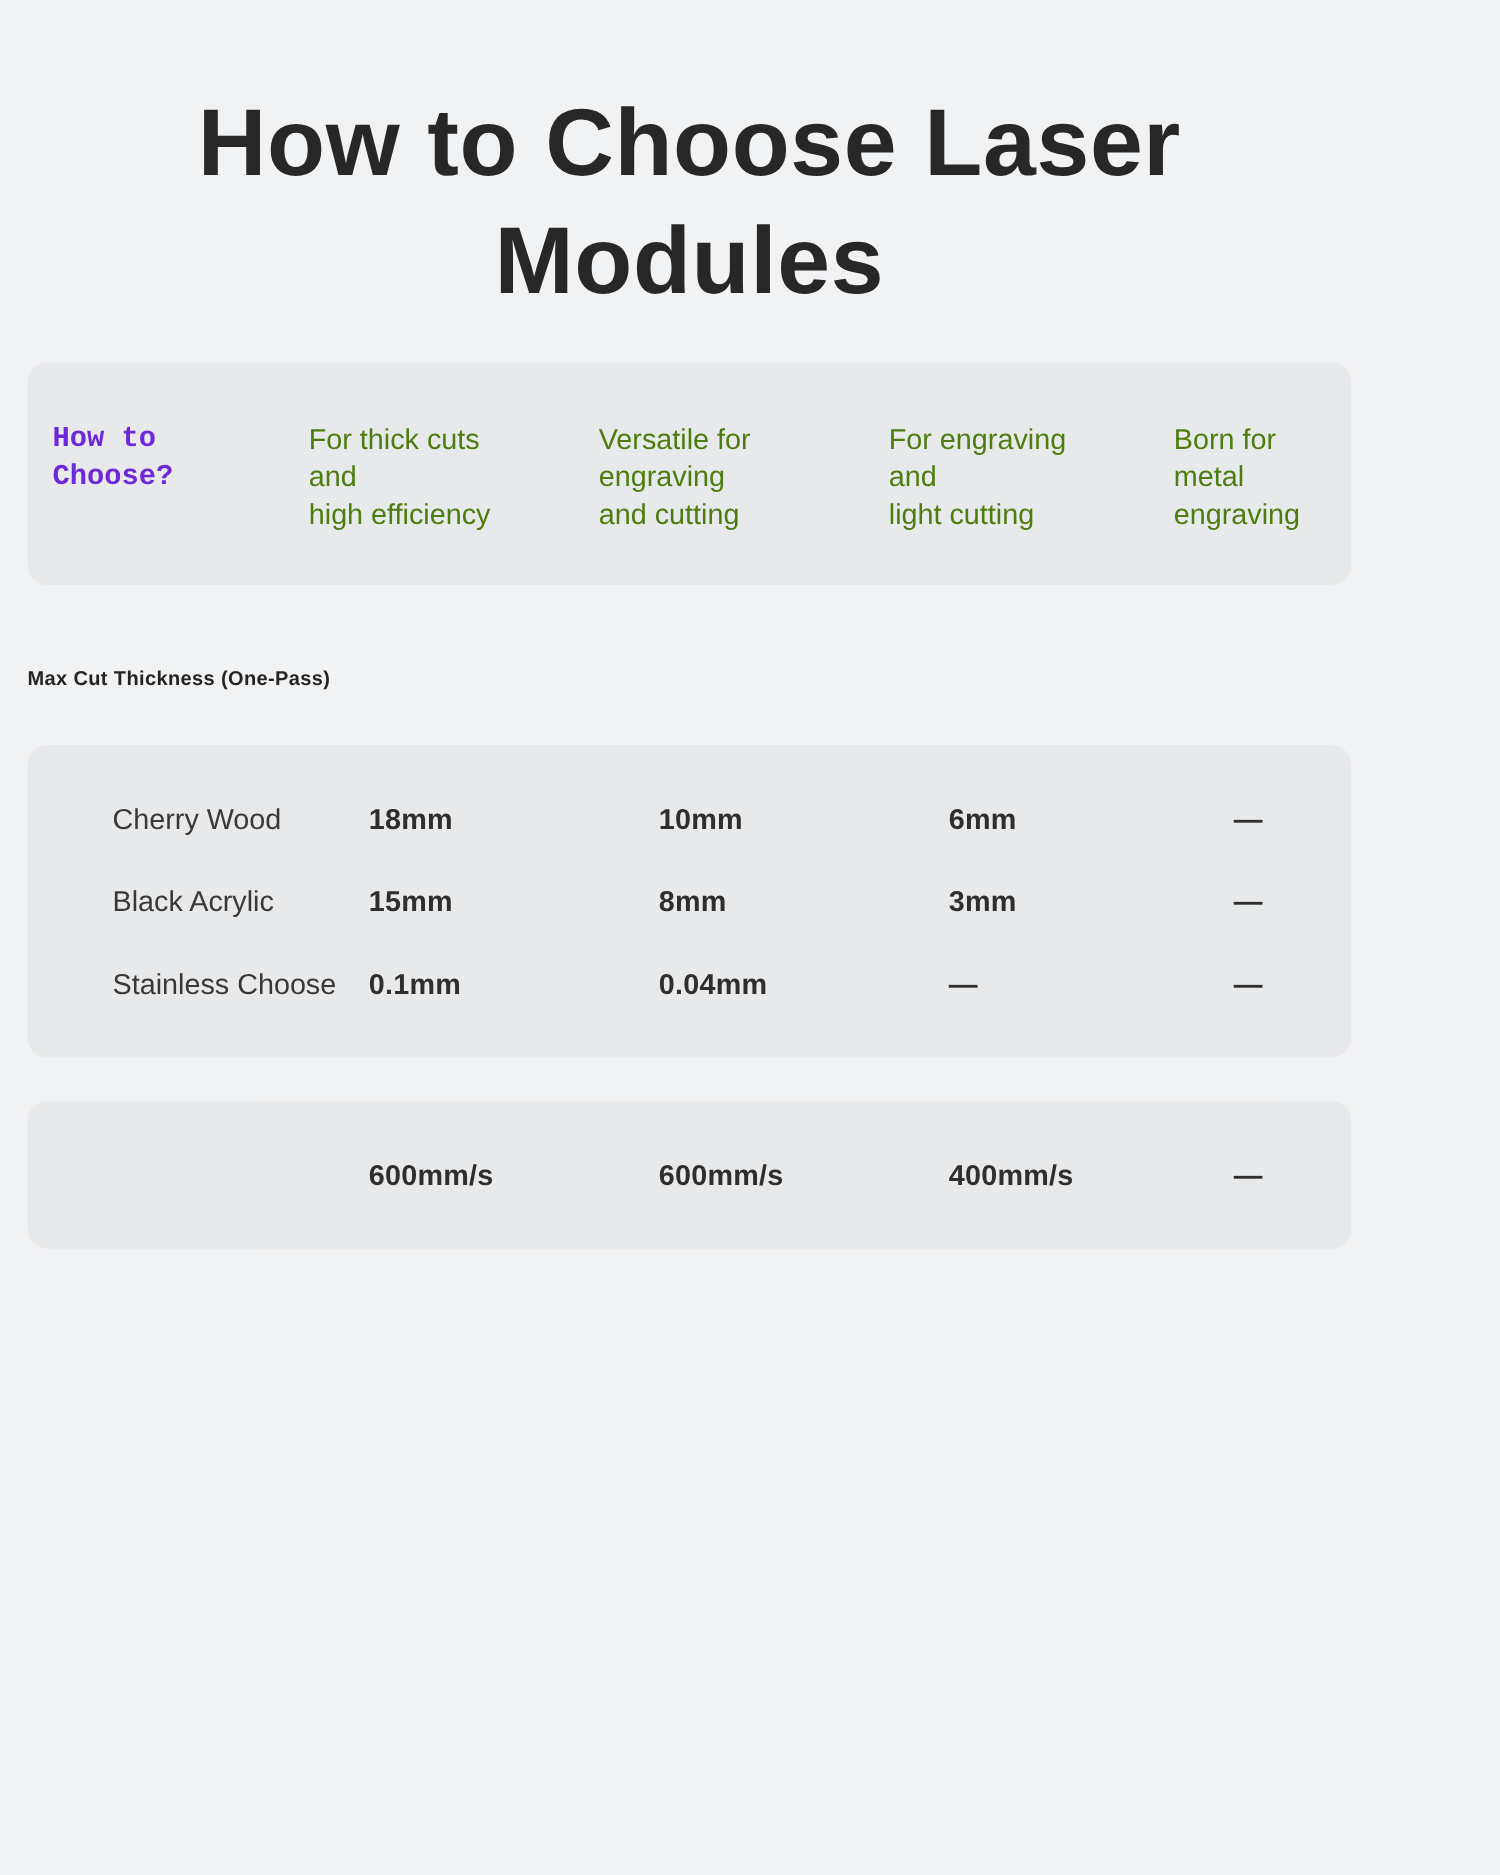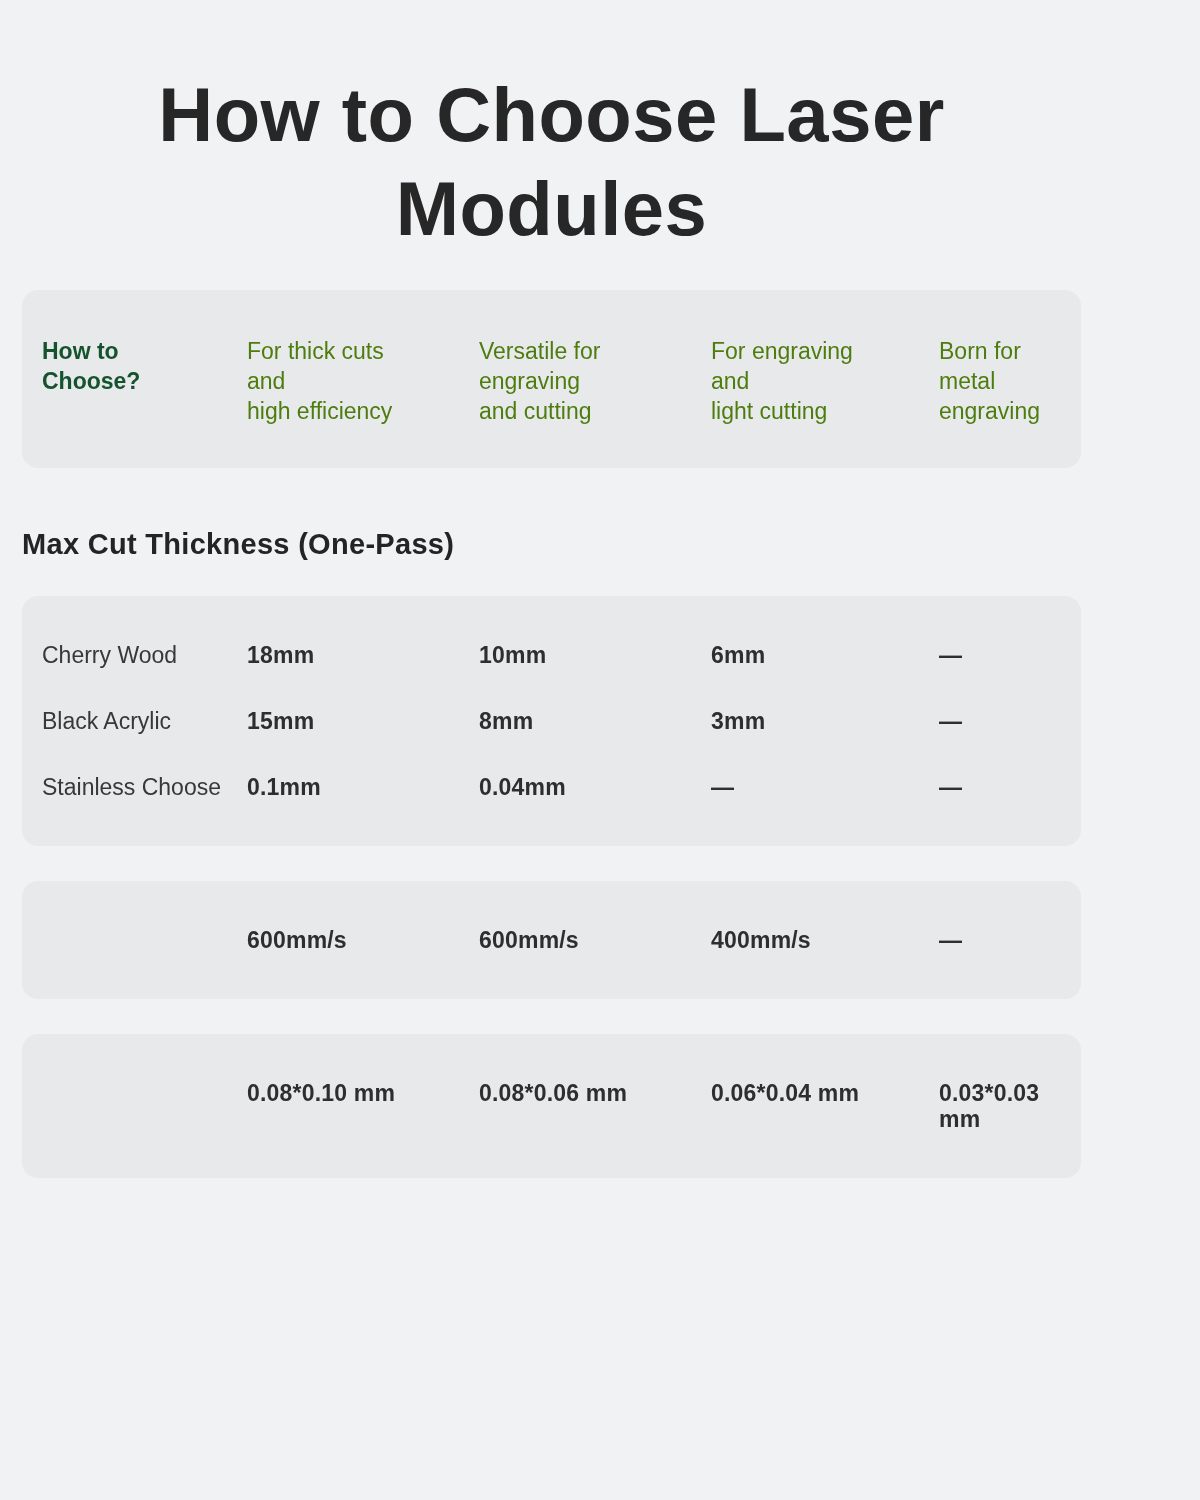--- a/index.html
+++ b/index.html
@@ -47,47 +47,48 @@
     margin-left: 22px;
     margin-right: 22px;
   }
   .band-intro {
     margin-top: 34px;
     padding: 46px 20px 42px;
   }
   .band-intro .grid { font-size: 23px; line-height: 30px; }
   .intro-label {
     font-weight: 700;
-    color: #14532d;
+    color: #6d28d9;
     white-space: pre-line;
+    font-family: Liberation Mono, monospace;
   }
   .intro-cell {
     font-weight: 400;
     color: #4d7c0f;
     white-space: pre-line;
     padding-right: 18px;
   }
   .section-heading {
     margin: 62px 22px 0;
-    font-size: 29px;
+    font-size: 16px;
     font-weight: 700;
     line-height: 28px;
     letter-spacing: 0.3px;
     color: #242424;
   }
   .band-table {
     margin-top: 38px;
     padding: 46px 20px;
   }
   .band-table .data-row + .data-row { margin-top: 40px; }
   .band-single {
     margin-top: 35px;
     padding: 46px 20px;
   }
-  .data-row { font-size: 23px; line-height: 26px; }
+  .data-row { font-size: 23px; line-height: 26px; margin-left: 48px; }
   .row-label { color: #383838; font-weight: 400; }
   .value { color: #2e2e2e; font-weight: 700; letter-spacing: 0.2px; }
   .heading-working { margin-top: 64px; }
   .heading-spot { margin-top: 66px; }
 </style>
 </head>
 <body>
 
 <div class="page">
 
@@ -144,23 +145,14 @@
     <div class="grid data-row">
       <div class="row-label"></div>
       <div class="value">600mm/s</div>
       <div class="value">600mm/s</div>
       <div class="value">400mm/s</div>
       <div class="value">—</div>
     </div>
   </div>
 
 
-  <div class="band band-single">
-    <div class="grid data-row">
-      <div class="row-label"></div>
-      <div class="value">0.08*0.10 mm</div>
-      <div class="value">0.08*0.06 mm</div>
-      <div class="value">0.06*0.04 mm</div>
-      <div class="value">0.03*0.03 mm</div>
-    </div>
-  </div>
 
 </div>
 
 </body></html>

